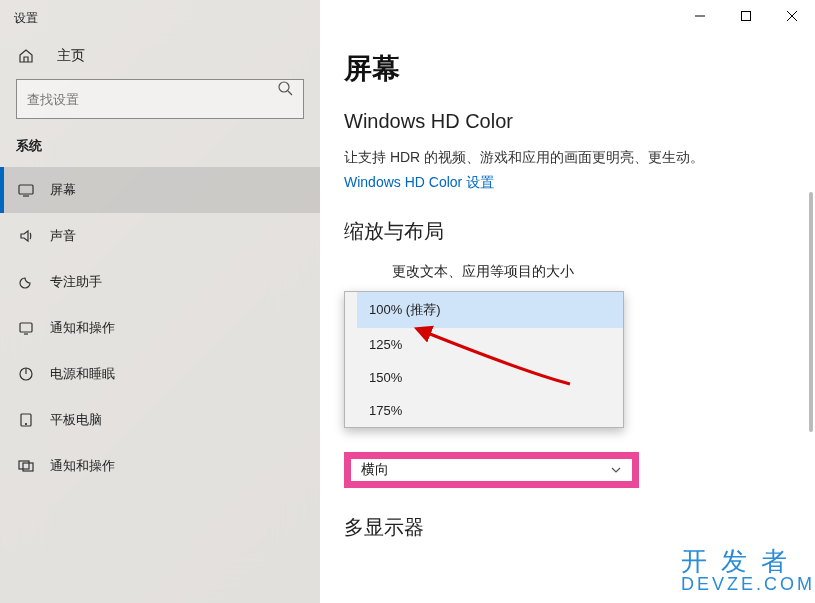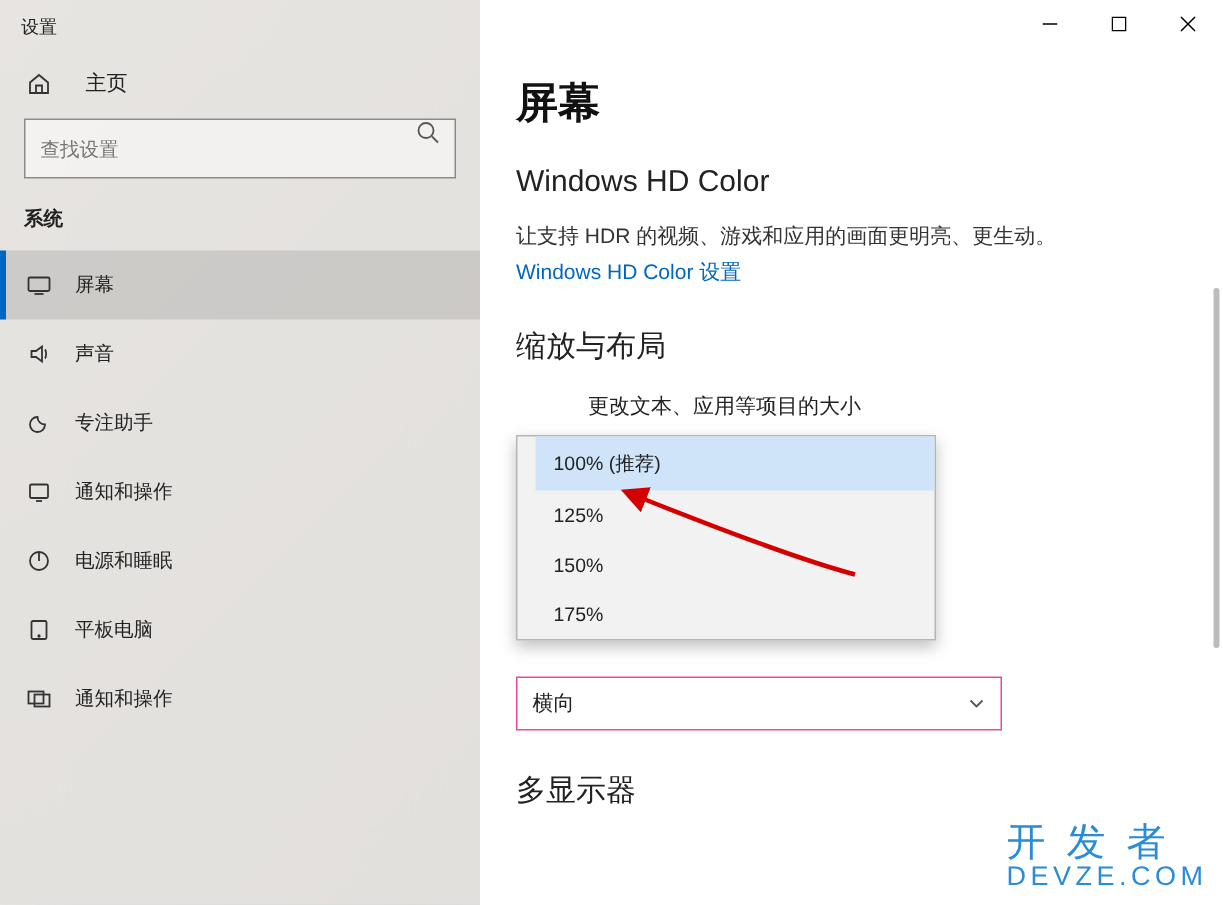--- a/index.html
+++ b/index.html
@@ -28,27 +28,27 @@
   .content { padding: 50px 0 0 24px; }
   .h1 { font-size:28px; font-weight:600; color:#111; margin-bottom:22px; }
   .h2 { font-size:20px; font-weight:400; color:#222; margin-bottom:16px; }
   .desc { font-size:14px; color:#333; margin-bottom:6px; }
   .link { font-size:14px; color:#0067c0; cursor:pointer; display:inline-block; margin-bottom:26px; }
   .h3 { font-size:20px; font-weight:400; color:#222; margin-bottom:18px; }
   .field-label { font-size:14px; color:#222; margin-bottom:10px;margin-left:48px; }
   .dropdown-open { width:280px; border:1px solid #b5b5b5; background:#f2f2f2; box-shadow:0 4px 10px rgba(0,0,0,0.25); margin-bottom:24px; position:relative;padding-left:12px; }
   .dropdown-open .opt { padding:9px 12px; font-size:13px; color:#222; cursor:pointer; }
   .dropdown-open .opt.selected { background:#cfe4f8; }
-  .select { width:324px; height:36px; border:1px solid #ec4899; background:#fff; display:flex; align-items:center; justify-content:space-between; padding:0 10px; cursor:pointer; margin-bottom:26px; }
+  .select { width:295px; height:36px; border:7px solid #ec4899; background:#fff; display:flex; align-items:center; justify-content:space-between; padding:0 10px; cursor:pointer; margin-bottom:26px; }
   .select .val { font-size:14px; color:#222; }
   .select .chev { width:12px; height:12px; color:#555; }
   .arrow-annot { position:absolute; pointer-events:none; }
   .scrollbar-track { position:absolute; right:0; top:32px; bottom:0; width:14px; background:transparent; }
   .scrollbar-thumb { position:absolute; right:2px; top:160px; width:4px; height:240px; background:#bbb; border-radius:2px; }
-  .watermark { position:absolute; right:10px; bottom:8px; text-align:left; line-height:1.1; pointer-events:none; }
+  .watermark { position:absolute; right:0; bottom:8px; text-align:left; line-height:1.1; pointer-events:none; }
   .watermark .t1 { font-size:26px; letter-spacing:14px; color:#2a8cd6; font-family:"Segoe UI",sans-serif; font-weight:300; }
   .watermark .t2 { font-size:18px; letter-spacing:3px; color:#2a8cd6; font-family:"Segoe UI",sans-serif; }
   svg { display:block; }
 </style>
 </head>
 <body>
 
 <div class="app">
   <div class="sidebar">
     <div class="title">设置</div>

